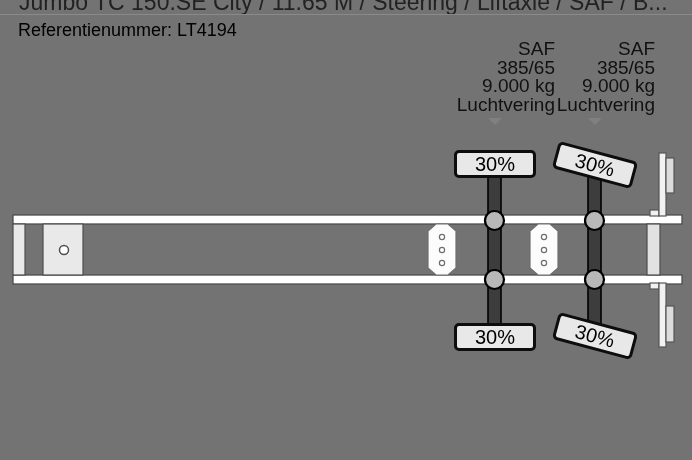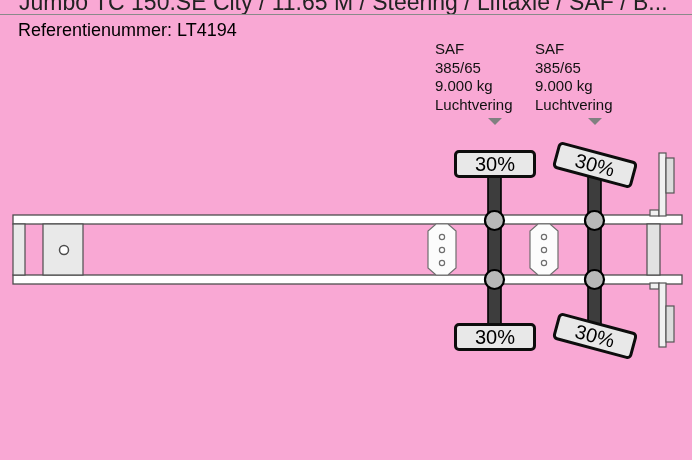--- a/index.html
+++ b/index.html
@@ -1,35 +1,35 @@
 <!DOCTYPE html>
 <html style="--axle-shaft: #3d3d3d; --wheel-fill: #e8e8e8; --frame-outline: #4d4d4d; --panel-fill: #e9e9e9; --arrow: #808080;"><head>
 <meta charset="utf-8">
 <style>
   html,body{margin:0;padding:0;background:#fff;}
   #frame{
     position:relative;width:692px;height:460px;overflow:hidden;
-    background:#f9a8d4;font-family:"Liberation Sans","DejaVu Sans",sans-serif;
+    background:#737373;font-family:"Liberation Sans","DejaVu Sans",sans-serif;
   }
   
   #page-title{
     position:absolute;top:-11px;left:19px;width:673px;
     font-size:23px;line-height:26px;font-weight:400;color:#222;
     white-space:nowrap;overflow:hidden;
   }
   #header-divider{
     position:absolute;top:14px;left:0;width:692px;height:1px;background:#8a8a8a;
   }
   #reference-line{
     position:absolute;top:20px;left:18px;font-size:18px;color:#000;
   }
   
   .axle-label{
-    position:absolute;top:40px;width:120px;text-align:left;
-    font-size:15px;line-height:18.5px;color:#111;
+    position:absolute;top:40px;width:120px;text-align:right;
+    font-size:19px;line-height:18.5px;color:#111;
   }
   .axle-label.a1{left:435px;}
   .axle-label.a2{left:535px;}
   .down-arrow{
     width:0;height:0;margin:4px auto 0;
     border-left:7px solid transparent;border-right:7px solid transparent;
     border-top:7px solid var(--arrow,#808080);
   }
   
   #chassis{position:absolute;left:0;top:0;}

